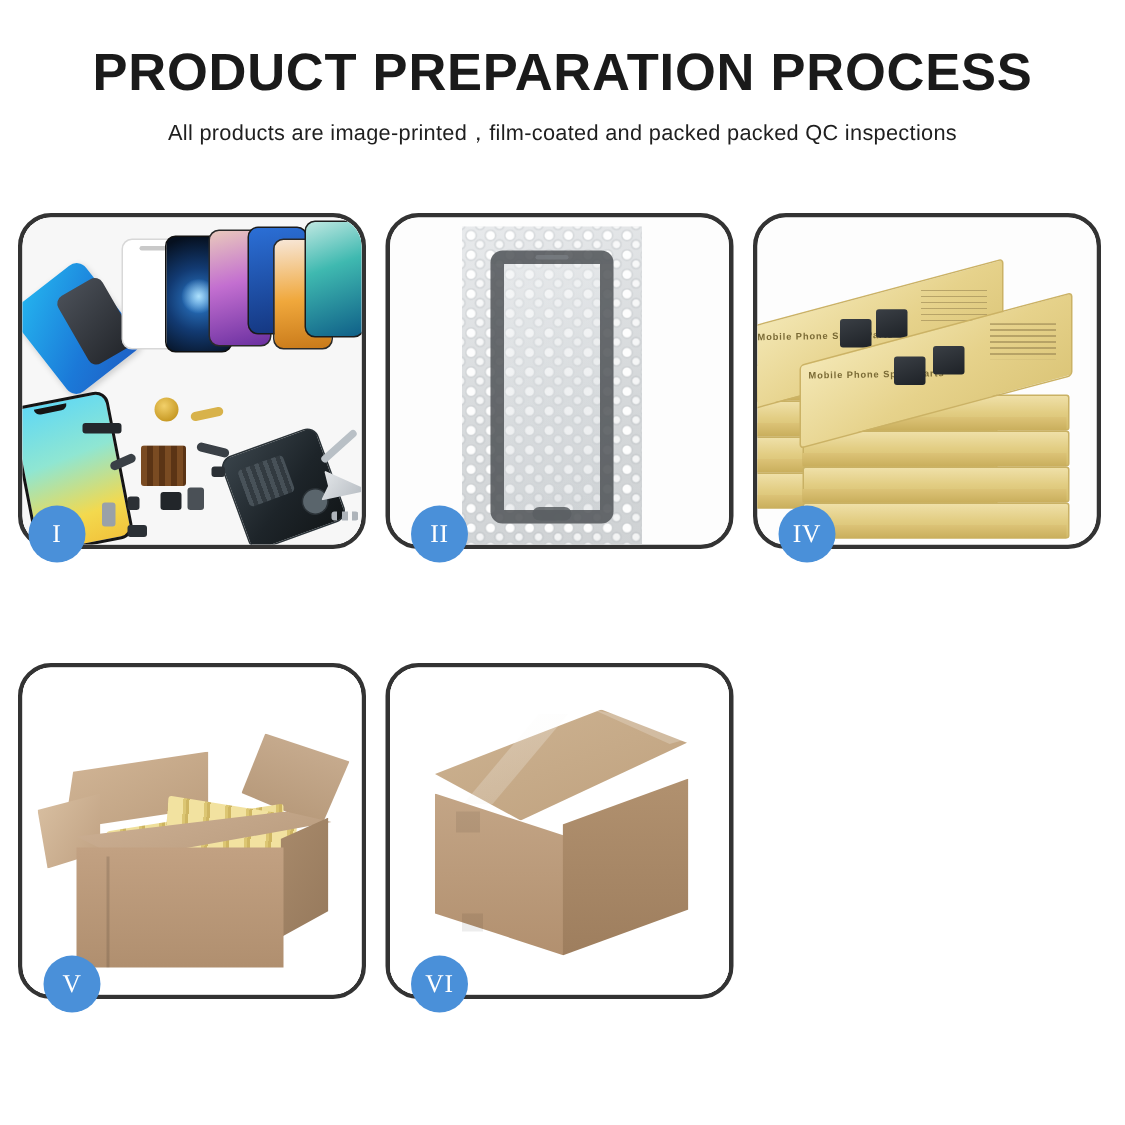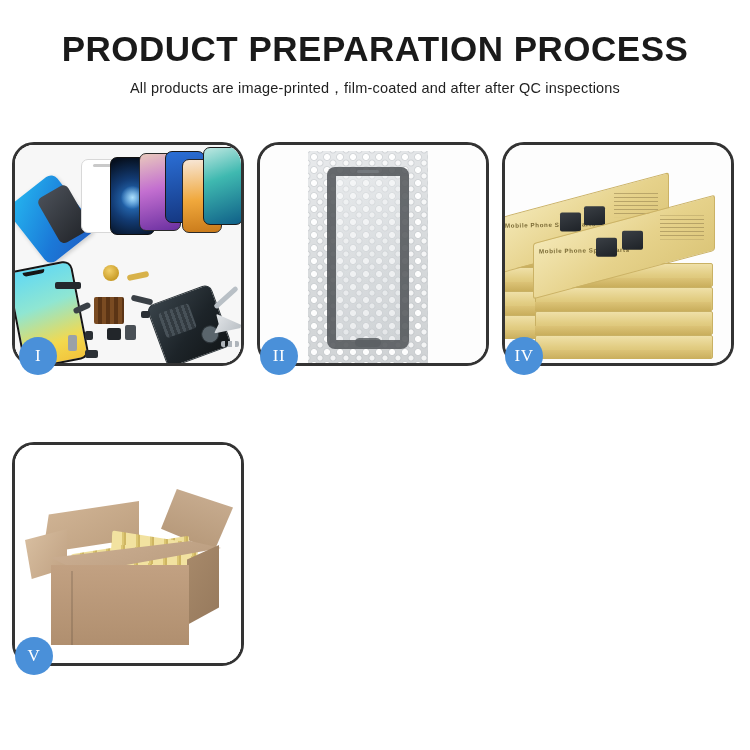--- a/index.html
+++ b/index.html
@@ -29,21 +29,21 @@
   }
   .panel{
     position:relative;border:3px solid #333333;border-radius:22px;
     background:#ffffff;box-sizing:border-box;overflow:visible;
   }
   .panel .inner{
     position:absolute;inset:0;border-radius:19px;overflow:hidden;
     background:#fdfdfd;
   }
   .badge{
-    position:absolute;left:0;bottom:-12px;width:38px;height:38px;
+    position:absolute;left:14px;bottom:-12px;width:38px;height:38px;
     border-radius:50%;background:#4a90d9;color:#ffffff;
     display:flex;align-items:center;justify-content:center;
     font-family:"Liberation Serif","DejaVu Serif",serif;
     font-size:17px;letter-spacing:0.5px;z-index:6;
   }
   .badge.b1{bottom:-12px;left:4px;}
 
   
   .p1bg{position:absolute;inset:0;background:#f7f7f7;}
   .ph{position:absolute;border-radius:6px;}
@@ -342,21 +342,21 @@
     background:rgba(0,0,0,.07);
   }
 </style>
 </head>
 <body>
 
 <div class="page">
 
   <div class="header">
     <h1 class="title">PRODUCT PREPARATION PROCESS</h1>
-    <p class="subtitle">All products are image-printed，film-coated and after after QC inspections</p>
+    <p class="subtitle">All products are image-printed，film-coated and packed packed QC inspections</p>
   </div>
 
   <div class="grid">
 
     <div class="panel">
       <div class="inner">
         <div class="p1bg"></div>
         <div class="ph blueflat"></div>
         <div class="ph white"></div>
         <div class="ph dark"></div>
@@ -450,15 +450,28 @@
         <div class="contentBoxes"></div>
         <div class="contentBoxes2"></div>
         <div class="flapLeft"></div>
         <div class="cartontop"></div>
         <div class="cartonside"></div>
         <div class="cartonbody"></div>
       </div>
       <div class="badge">V</div>
     </div>
 
+    <div class="panel">
+      <div class="inner">
+        <div class="p6"></div>
+        <div class="c6top"></div>
+        <div class="c6tape"></div>
+        <div class="c6tape2"></div>
+        <div class="c6front"></div>
+        <div class="c6side"></div>
+        <div class="c6lbl1"></div>
+        <div class="c6lbl2"></div>
+      </div>
+      <div class="badge">VI</div>
+    </div>
 
   </div>
 </div>
 
 </body></html>

